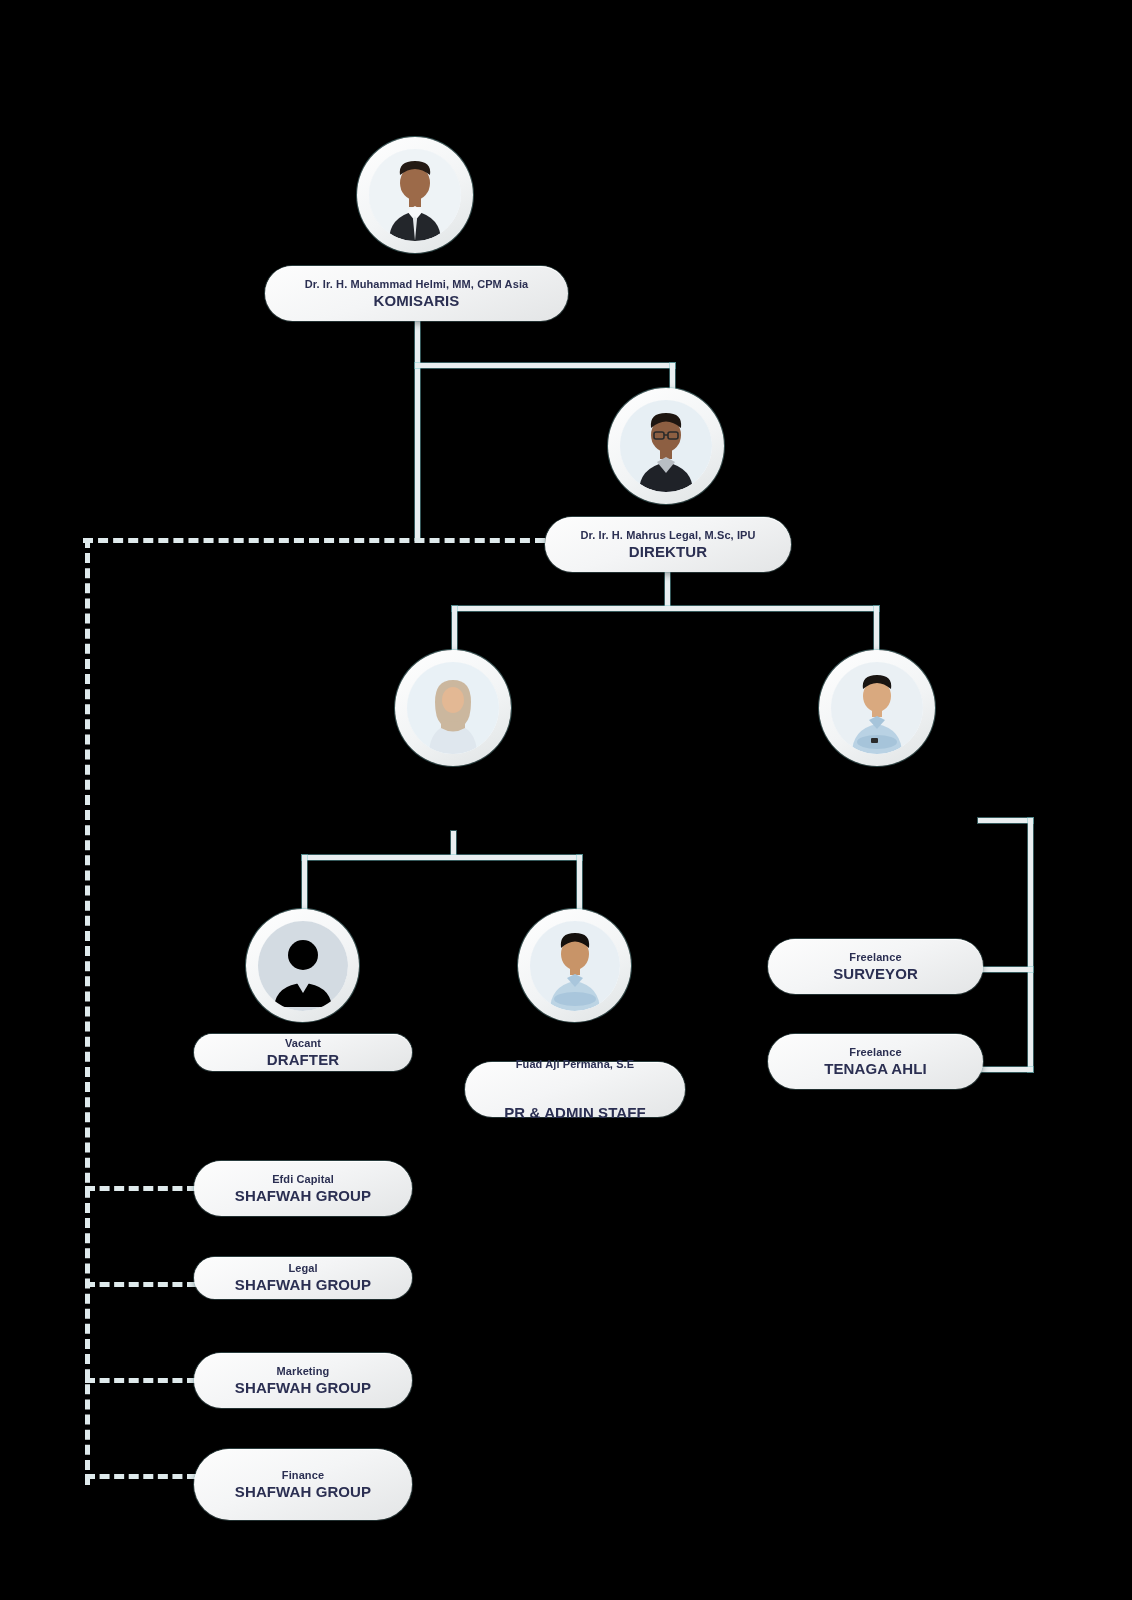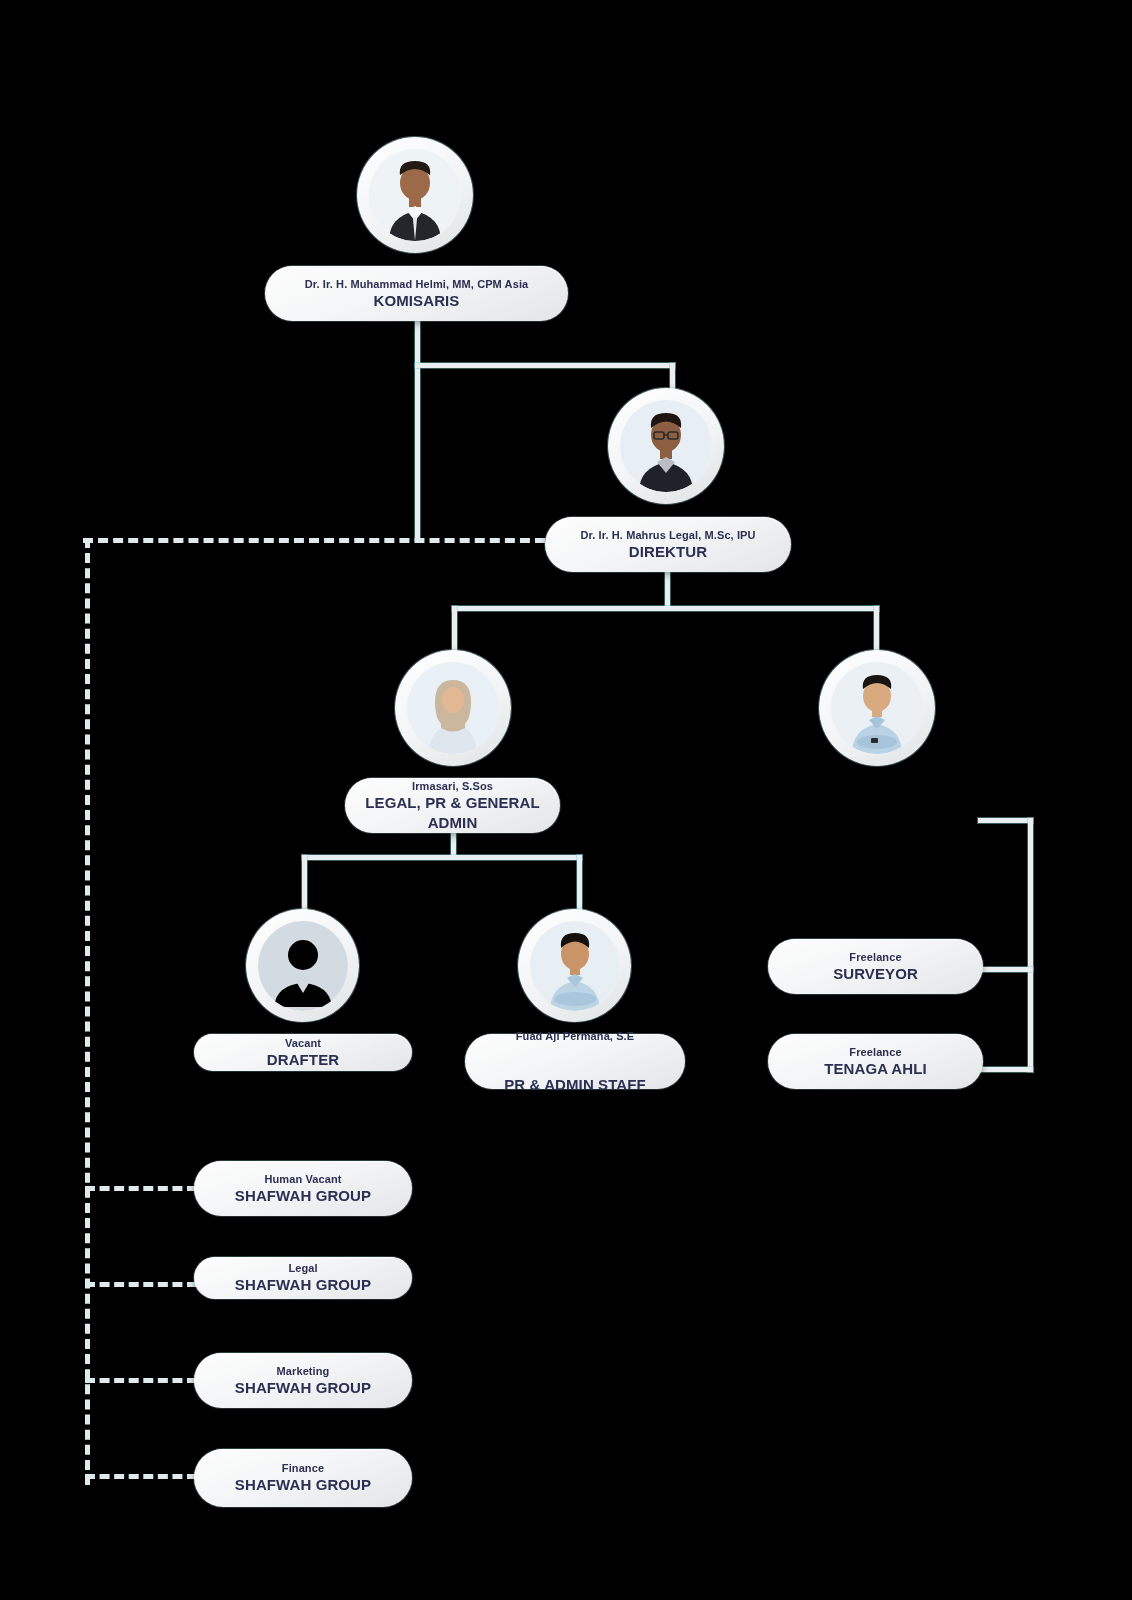--- a/index.html
+++ b/index.html
@@ -204,59 +204,55 @@
   <div class="pill" style="left:265px;top:266px;width:303px;height:55px;">
     <span class="ln1">Dr. Ir. H. Muhammad Helmi, MM, CPM Asia</span>
     <span class="ln2">KOMISARIS</span>
   </div>
 
   <div class="pill" style="left:545px;top:517px;width:246px;height:55px;">
     <span class="ln1">Dr. Ir. H. Mahrus Legal, M.Sc, IPU</span>
     <span class="ln2">DIREKTUR</span>
   </div>
 
-  <div class="pill" style="left:345px;top:778px;width:215px;height:55px;">
-    <span class="ln1">Irmasari, S.Sos</span>
-    <span class="ln2">LEGAL, PR &amp; GENERAL ADMIN</span>
-  </div>
 
 
   <div class="pill" style="left:194px;top:1034px;width:218px;height:37px;">
     <span class="ln1">Vacant</span>
     <span class="ln2">DRAFTER</span>
   </div>
 
-  <div class="pill" style="left:465px;top:1034px;width:220px;height:55px;gap:32px;">
+  <div class="pill" style="left:465px;top:1062px;width:220px;height:55px;gap:32px;">
     <span class="ln1">Fuad Aji Permana, S.E</span>
     <span class="ln2">PR &amp; ADMIN STAFF</span>
   </div>
 
   <div class="pill" style="left:768px;top:939px;width:215px;height:55px;">
     <span class="ln1">Freelance</span>
     <span class="ln2">SURVEYOR</span>
   </div>
 
   <div class="pill" style="left:768px;top:1034px;width:215px;height:55px;">
     <span class="ln1">Freelance</span>
     <span class="ln2">TENAGA AHLI</span>
   </div>
 
   <div class="pill" style="left:194px;top:1161px;width:218px;height:55px;">
-    <span class="ln1">Human Vacant</span>
+    <span class="ln1">Efdi Capital</span>
     <span class="ln2">SHAFWAH GROUP</span>
   </div>
 
   <div class="pill" style="left:194px;top:1257px;width:218px;height:42px;">
     <span class="ln1">Legal</span>
     <span class="ln2">SHAFWAH GROUP</span>
   </div>
 
   <div class="pill" style="left:194px;top:1353px;width:218px;height:55px;">
     <span class="ln1">Marketing</span>
     <span class="ln2">SHAFWAH GROUP</span>
   </div>
 
-  <div class="pill" style="left:194px;top:1449px;width:218px;height:58px;">
+  <div class="pill" style="left:194px;top:1449px;width:218px;height:71px;">
     <span class="ln1">Finance</span>
     <span class="ln2">SHAFWAH GROUP</span>
   </div>
 
 </div>
 
 </body></html>

